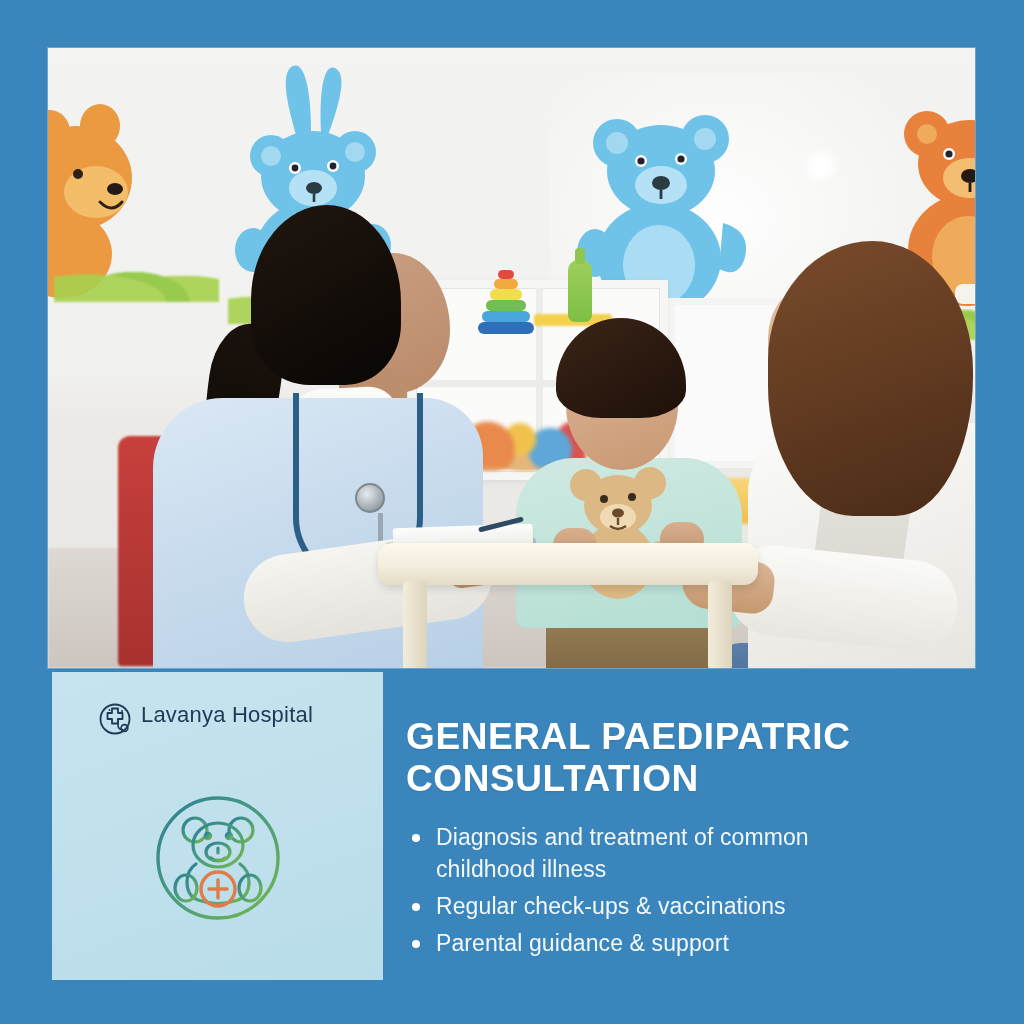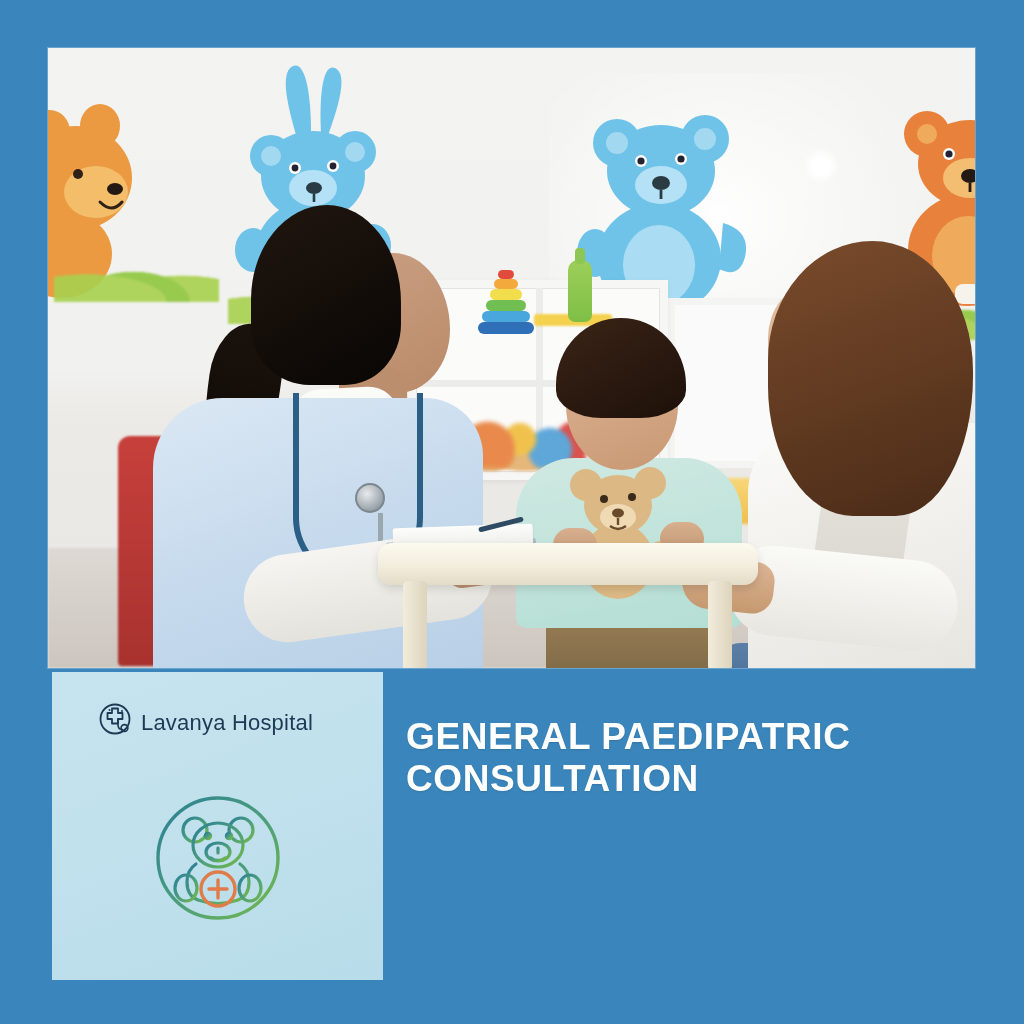--- a/index.html
+++ b/index.html
@@ -326,21 +326,21 @@
 
   
   .info-panel{
     position:absolute;
     left:52px; top:672px;
     width:331px; height:308px;
     background:linear-gradient(160deg,#c6e4ef 0%, #bfe0ec 55%, #b8dce9 100%);
   }
   .brand{
     position:absolute; left:46px; top:30px;
-    display:flex; align-items:flex-end; gap:9px;
+    display:flex; align-items:flex-start; gap:9px;
   }
   .brand-name{
     font-size:22px; font-weight:400; color:#1d3a54; letter-spacing:.2px;
     white-space:nowrap;
   }
   .bear-badge{
     position:absolute; left:50%; top:118px; transform:translateX(-50%);
     width:136px; height:136px;
   }
 
@@ -588,13 +588,18 @@
       <circle cx="58" cy="46" r="2.6" fill="url(#g1)"></circle>
       <circle cx="79" cy="46" r="2.6" fill="url(#g1)"></circle>
     </g>
     <circle cx="68" cy="99" r="17" fill="none" stroke="#e07b4a" stroke-width="3.4"></circle>
     <path d="M68 90 v18 M59 99 h18" stroke="#e07b4a" stroke-width="3.4" stroke-linecap="round"></path>
   </svg>
 </div>
 
 <div class="copy">
   <h1 class="headline">GENERAL PAEDIPATRIC CONSULTATION</h1>
+  <ul class="bullets">
+    <li>Diagnosis and treatment of common childhood illness</li>
+    <li>Regular check-ups &amp; vaccinations</li>
+    <li>Parental guidance &amp; support</li>
+  </ul>
 </div>
 
 </body></html>

